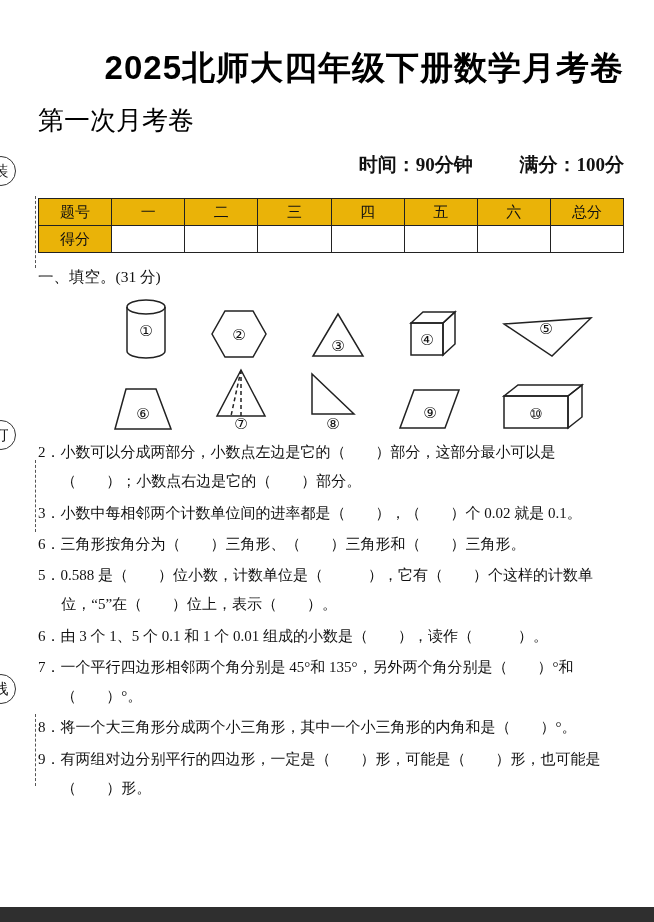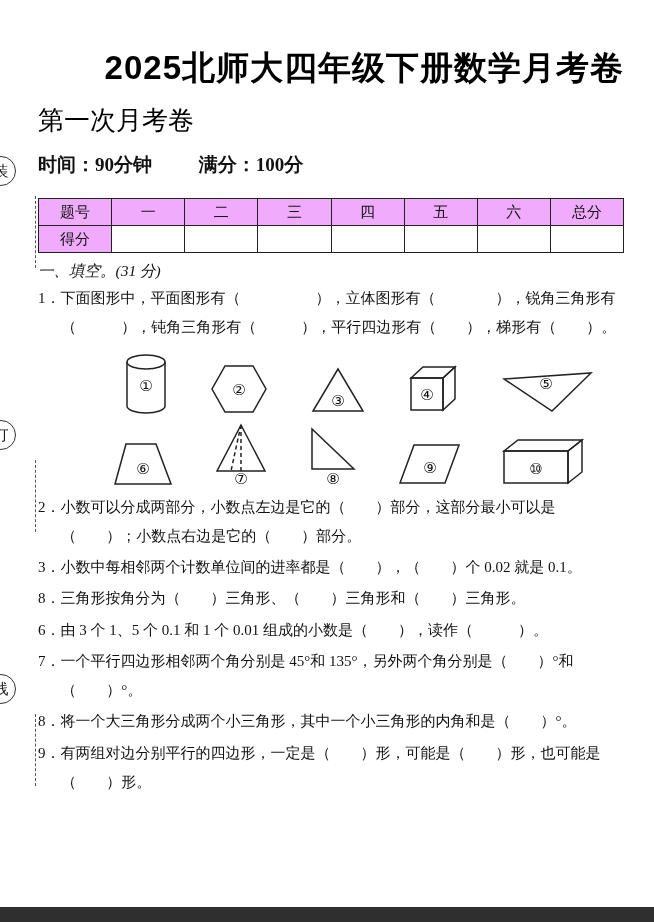--- a/index.html
+++ b/index.html
@@ -14,30 +14,30 @@
     display:flex; align-items:center; justify-content:center;
     font-size:15px; z-index:5; }
   .binding-dash { position:absolute; left:35px; width:0; border-left:1.6px dashed #555; z-index:1; }
 
   .content { position:relative; padding:0 30px 0 38px; z-index:2; }
 
   .title { margin-top:46px; text-align:right;
     font-family:"Liberation Sans", sans-serif; font-weight:900;
     font-size:33px; letter-spacing:1px; color:#000; }
   .subtitle { margin-top:12px; text-align:left; font-size:26px; color:#000; }
-  .meta { margin-top:14px; text-align:left; font-weight:bold; font-size:19px; }
+  .meta { margin-top:14px; text-align:right; font-weight:bold; font-size:19px; }
   .meta span + span { margin-left:42px; }
 
   table.score { margin-top:20px; width:586px; border-collapse:collapse;
     table-layout:fixed; font-size:15px; }
   table.score td { border:1.4px solid #222; height:27px; text-align:center;
     vertical-align:middle; background:#fff; }
-  table.score td.shaded { background:#f0abfc;text-align:center; }
+  table.score td.shaded { background:#eab308;text-align:center; }
 
-  .section-title { margin-top:8px; font-size:15.5px;font-style:italic; }
+  .section-title { margin-top:14px; font-size:15.5px; }
 
   .question { font-size:15px; line-height:1.95; padding-left:1.55em;
     text-indent:-1.55em; margin-top:2px; }
 
   .shapes-row { display:flex; align-items:flex-end; margin-top:10px; }
   .shapes-row.r1 { padding-left:86px; gap:42px; }
   .shapes-row.r2 { padding-left:74px; gap:40px; margin-top:8px; margin-bottom:6px; }
   .shape svg { display:block; }
   .shape path, .shape ellipse, .shape polygon, .shape line, .shape rect
     { fill:none; stroke:#222; stroke-width:1.5; }
@@ -94,21 +94,20 @@
         <td></td>
         <td></td>
         <td></td>
         <td></td>
       </tr>
     </tbody>
       </table>
 
     <div class="section-title">一、填空。(31 分)</div>
 
-    <div class="question">1．下面图形中，平面图形有（　　　　　），立体图形有（　　　　），锐角三角形有（　　　），钝角三角形有（　　　），平行四边形有（　　），梯形有（　　）。</div>
 
     <div class="shapes-row r1">
       <div class="shape">
         <svg width="44" height="62" viewBox="0 0 44 62">
           <ellipse cx="22" cy="9" rx="19" ry="7"></ellipse>
           <path d="M3 9 V53"></path>
             <path d="M41 9 V53"></path>
           <path d="M3 53 A19 7 0 0 0 41 53"></path>
           <text x="22" y="38">①</text>
         </svg>
@@ -173,21 +172,22 @@
           <rect x="2" y="14" width="64" height="32"></rect>
           <polygon points="2,14 16,3 80,3 66,14"></polygon>
           <polygon points="66,14 80,3 80,35 66,46"></polygon>
           <text x="34" y="37">⑩</text>
         </svg>
       </div>
     </div>
 
     <div class="question">2．小数可以分成两部分，小数点左边是它的（　　）部分，这部分最小可以是（　　）；小数点右边是它的（　　）部分。</div>
     <div class="question">3．小数中每相邻两个计数单位间的进率都是（　　），（　　）个 0.02 就是 0.1。</div>
-    <div class="question">8．三角形按角分为（　　）三角形、（　　）三角形和（　　）三角形。</div>
+    <div class="question">6．三角形按角分为（　　）三角形、（　　）三角形和（　　）三角形。</div>
+    <div class="question">5．0.588 是（　　）位小数，计数单位是（　　　），它有（　　）个这样的计数单位，“5”在（　　）位上，表示（　　）。</div>
     <div class="question">6．由 3 个 1、5 个 0.1 和 1 个 0.01 组成的小数是（　　），读作（　　　）。</div>
     <div class="question">7．一个平行四边形相邻两个角分别是 45°和 135°，另外两个角分别是（　　）°和（　　）°。</div>
     <div class="question">8．将一个大三角形分成两个小三角形，其中一个小三角形的内角和是（　　）°。</div>
     <div class="question">9．有两组对边分别平行的四边形，一定是（　　）形，可能是（　　）形，也可能是（　　）形。</div>
   </div>
 
   <div class="bottom-bar"></div>
 </div>
 
 </body></html>

